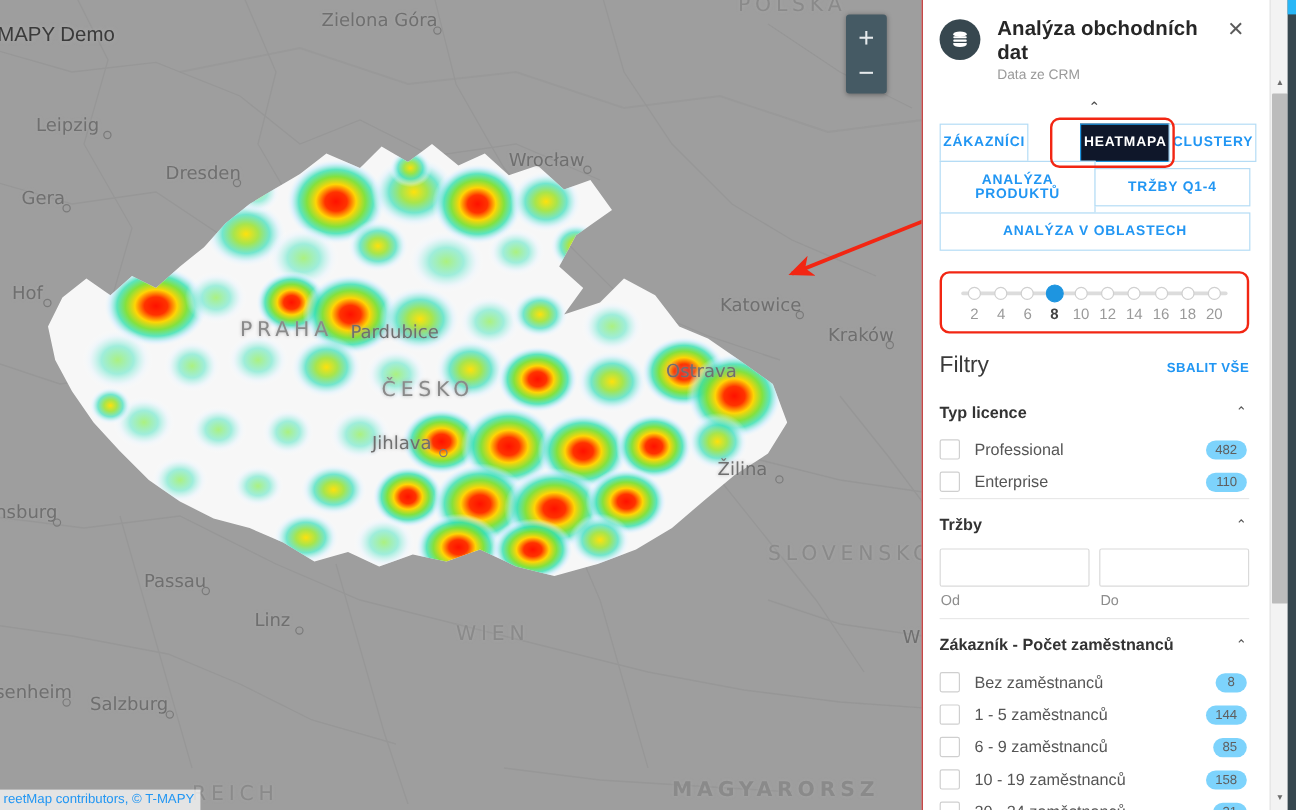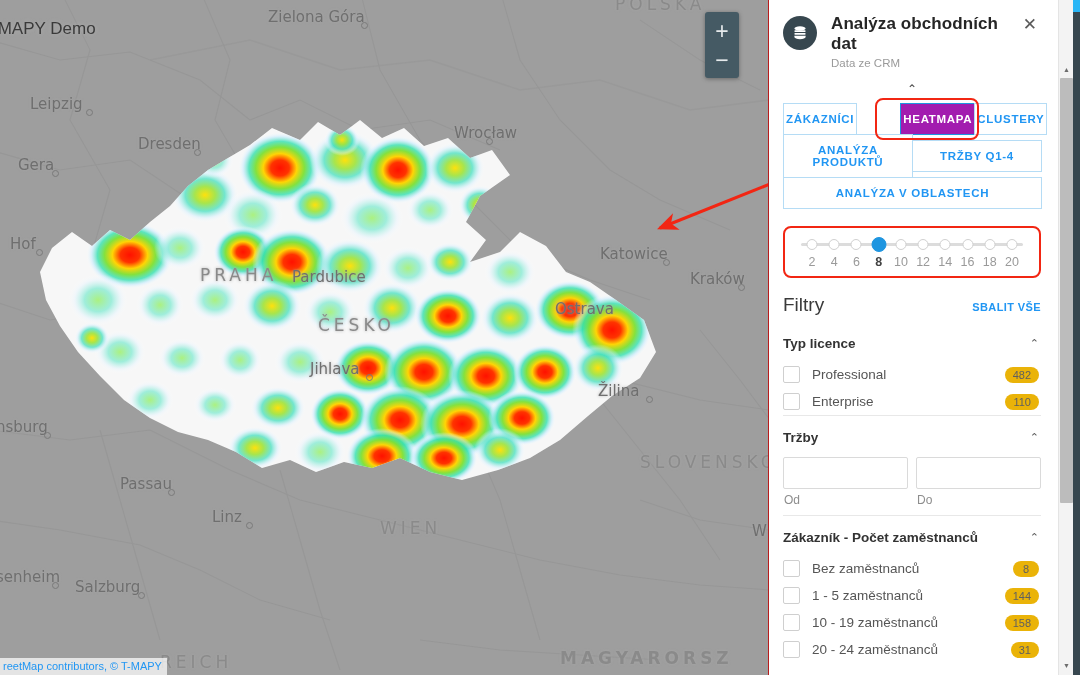--- a/index.html
+++ b/index.html
@@ -103,21 +103,21 @@
   .tabs-wrap { position: relative; margin: 4px 14px 0 14px; }
   .tabrow { display: flex; align-items: center; }
   .tab {
     flex: 1 1 auto; border: 1px solid #b5dcf5;
     background: #fff; color: #2196f3;
     font-size: 11.5px; font-weight: 700; letter-spacing: .7px;
     text-align: center; padding: 9px 2px; cursor: pointer;
     font-family: "Liberation Sans", sans-serif;
     margin-right: -1px; margin-bottom: -1px;
   }
-  .tab.active { background: #a21caf; color: #fff; border-color: #1e95e0; margin-left: 44px; }
+  .tab.active { background: #0f172a; color: #fff; border-color: #1e95e0; margin-left: 44px; }
   .tab.w50 { flex: 1 1 50%; }
   .tab.full { flex: 1 1 100%; }
 
   .hl-red {
     position: absolute; border: 2.5px solid #f22613; border-radius: 8px;
     pointer-events: none;
   }
 
   
   .slider-box { margin: 18px 14px 0 14px; position: relative; padding: 10px 10px 6px 10px; }
@@ -163,21 +163,21 @@
 
   .cbrow {
     display: flex; align-items: center; padding: 5px 2px 5px 0; cursor: pointer;
   }
   .cbox {
     width: 17px; height: 17px; border: 1.5px solid #cfcfcf; border-radius: 2px;
     background: #fff; flex: 0 0 17px;
   }
   .cblabel { flex: 1 1 auto; padding-left: 12px; font-size: 13.5px; color: #555; }
   .cnt {
-    font-size: 11px; color: #5f5f5f; background: #eab308;
+    font-size: 11px; color: #5f5f5f; background: #7dd3fc;
     border-radius: 9px; padding: 2px 8px; min-width: 26px; text-align: center;
   }
 
   .range-row { display: flex; gap: 8px; padding: 2px 0 0 0; }
   .range-col { flex: 1 1 50%; }
   .range-col input {
     width: 100%; height: 32px; border: 1px solid #dadada; border-radius: 2px;
     padding: 0 8px; font-size: 13px; font-family: "Liberation Sans", sans-serif;
     color: #444; background: #fff;
   }
@@ -337,21 +337,21 @@
           <ellipse cx="92" cy="338" rx="18" ry="16" fill="url(#hg2)"></ellipse>
         </g>
       </g>
     </svg>
 
     <div class="maptitle">-MAPY Demo</div>
 
     <div id="map-labels">
         <div class="maplabel city" style="left: 268px; top: 8px;">Zielona Góra</div>
         <div class="citydot" style="left: 360.8px; top: 22px;"></div>
-        <div class="maplabel city" style="left: 454px; top: 124px;">Wrocław</div>
+        <div class="maplabel city" style="left: 424px; top: 124px;">Wrocław</div>
         <div class="citydot" style="left: 485.8px; top: 138px;"></div>
         <div class="maplabel country" style="left: 615px; top: -6px;">POLSKA</div>
         <div class="maplabel city" style="left: 30px; top: 95px;">Leipzig</div>
         <div class="citydot" style="left: 85.8px; top: 109px;"></div>
         <div class="maplabel city" style="left: 138px; top: 135px;">Dresden</div>
         <div class="citydot" style="left: 193.8px; top: 149px;"></div>
         <div class="maplabel city" style="left: 18px; top: 156px;">Gera</div>
         <div class="citydot" style="left: 51.6px; top: 170px;"></div>
         <div class="maplabel city" style="left: 10px; top: 235px;">Hof</div>
         <div class="citydot" style="left: 36.2px; top: 249px;"></div>
@@ -511,20 +511,25 @@
                 <div class="cblabel">Bez zaměstnanců</div>
                 <div class="cnt">8</div>
               </div>
               <div class="cbrow">
                 <div class="cbox"></div>
                 <div class="cblabel">1 - 5 zaměstnanců</div>
                 <div class="cnt">144</div>
               </div>
               <div class="cbrow">
                 <div class="cbox"></div>
+                <div class="cblabel">6 - 9 zaměstnanců</div>
+                <div class="cnt">85</div>
+              </div>
+              <div class="cbrow">
+                <div class="cbox"></div>
                 <div class="cblabel">10 - 19 zaměstnanců</div>
                 <div class="cnt">158</div>
               </div>
               <div class="cbrow">
                 <div class="cbox"></div>
                 <div class="cblabel">20 - 24 zaměstnanců</div>
                 <div class="cnt">31</div>
               </div>
             </div>
           </div>

